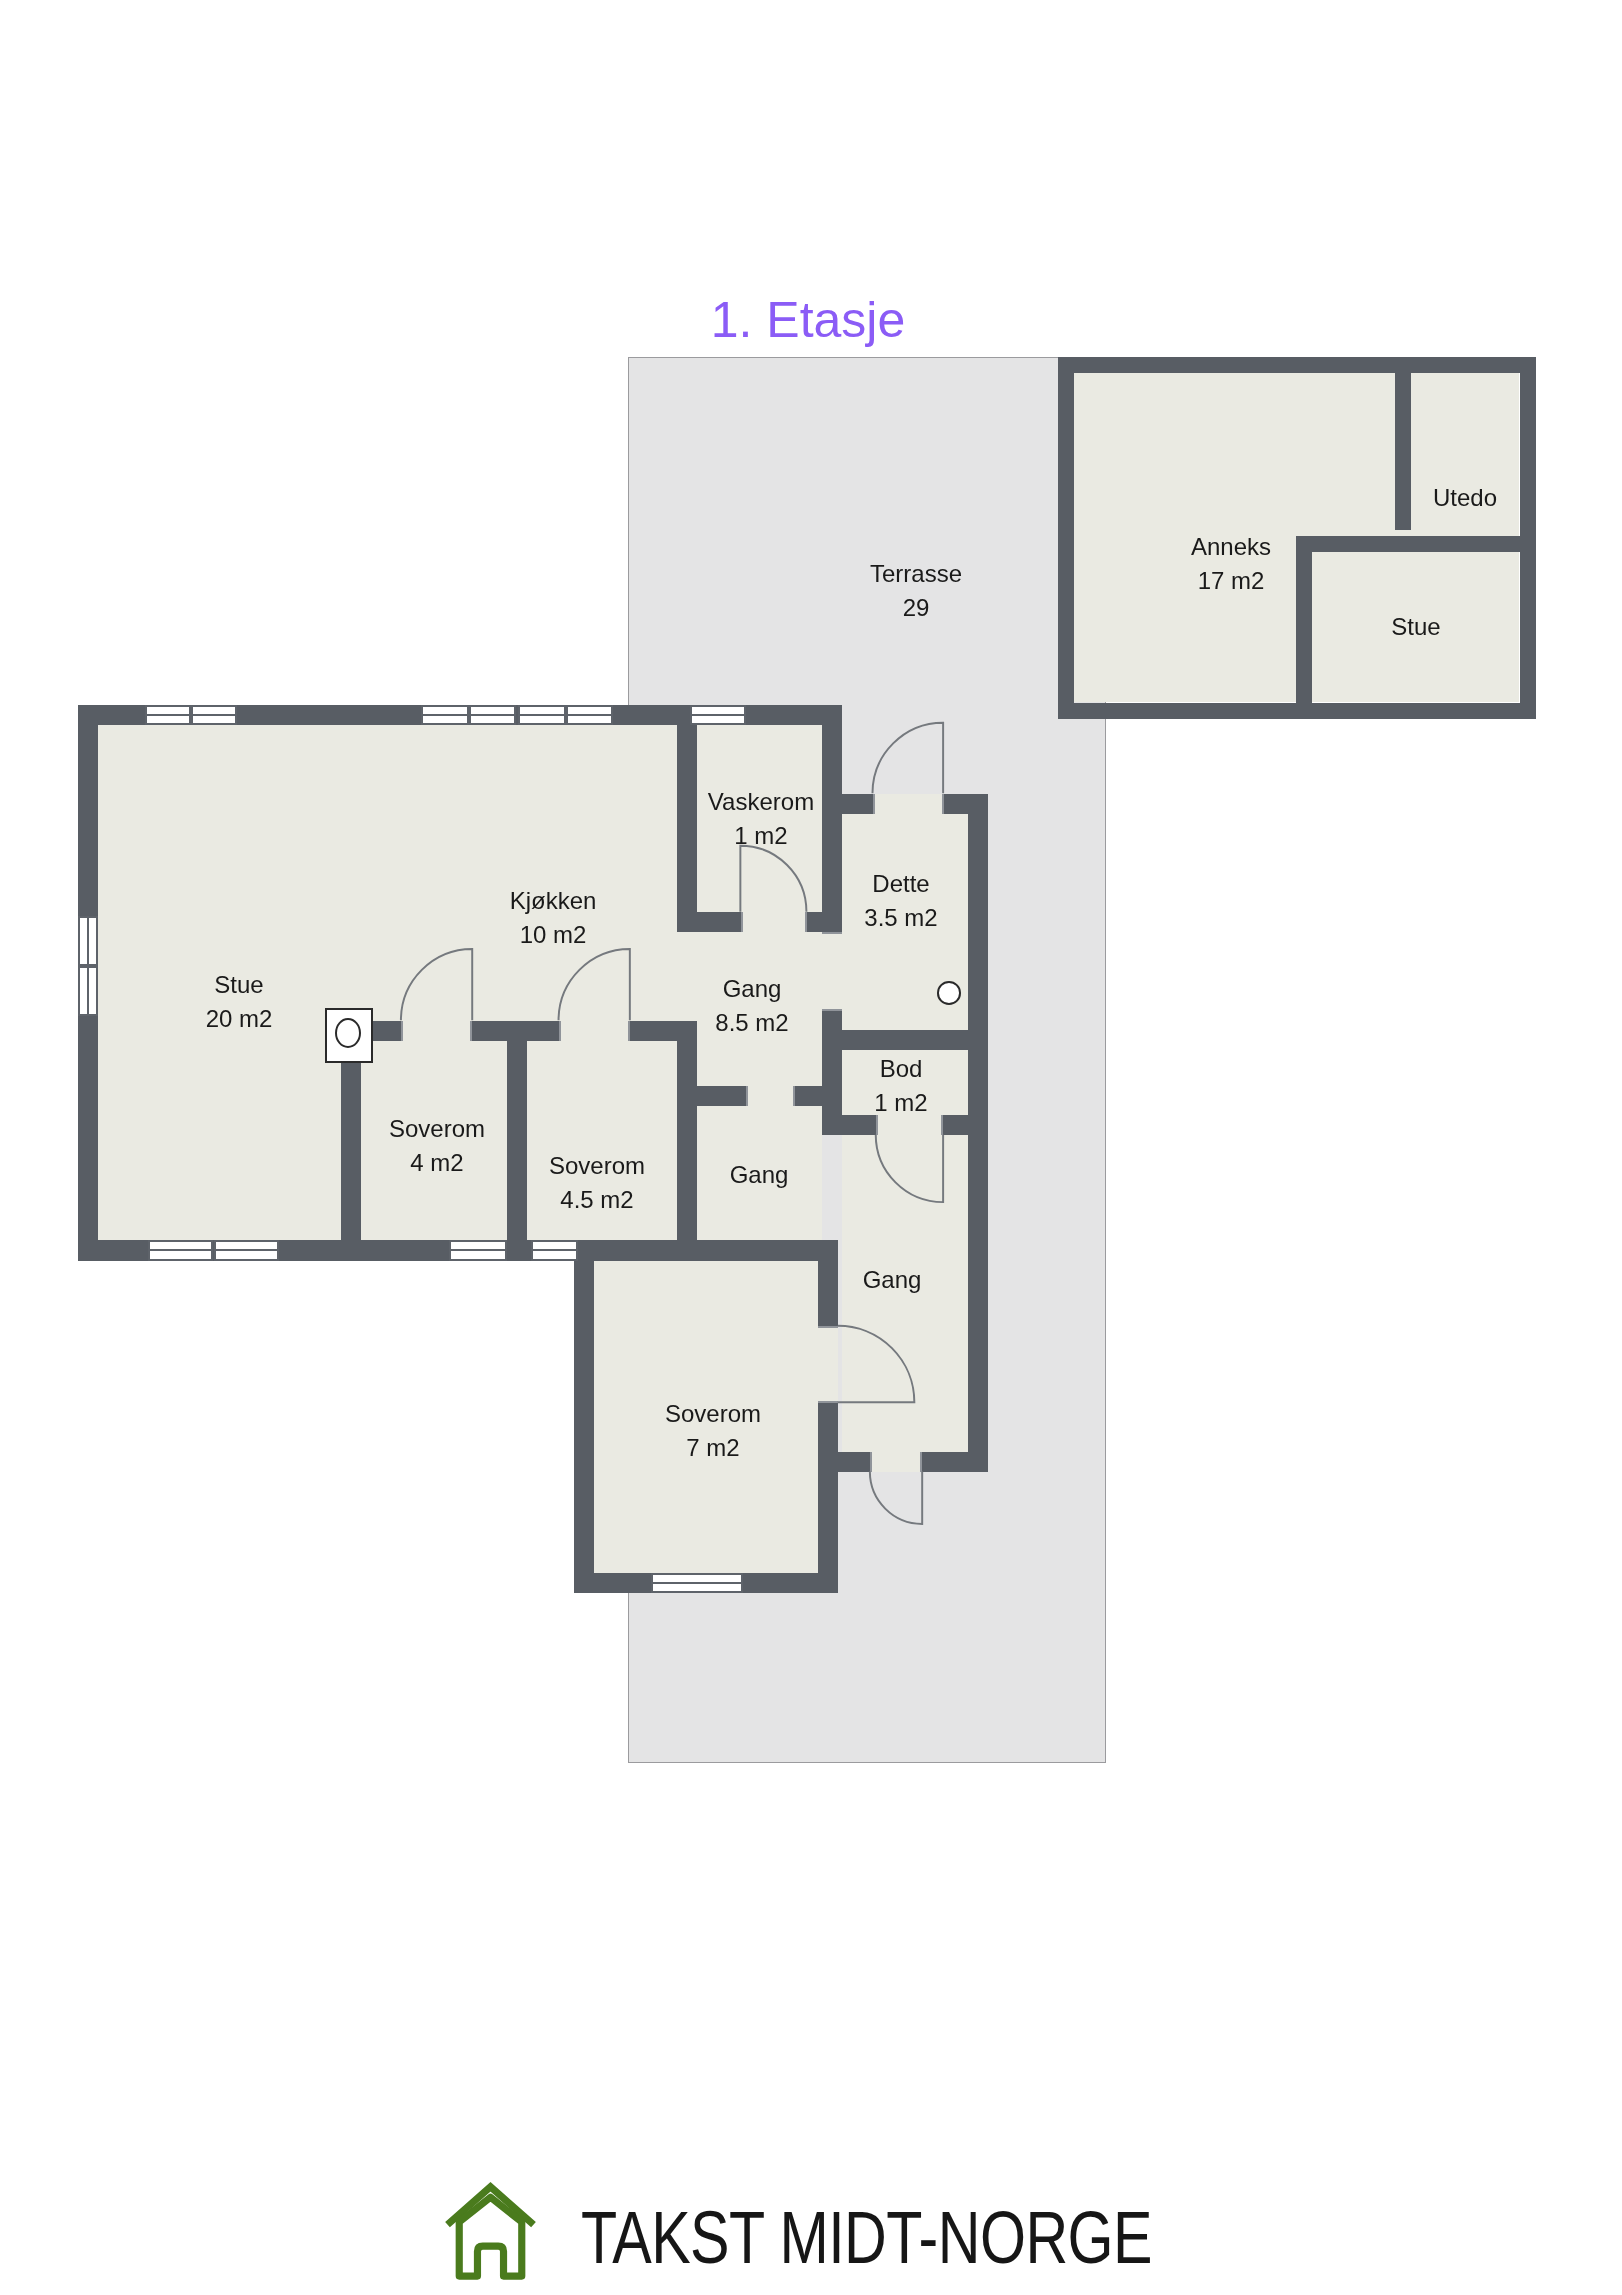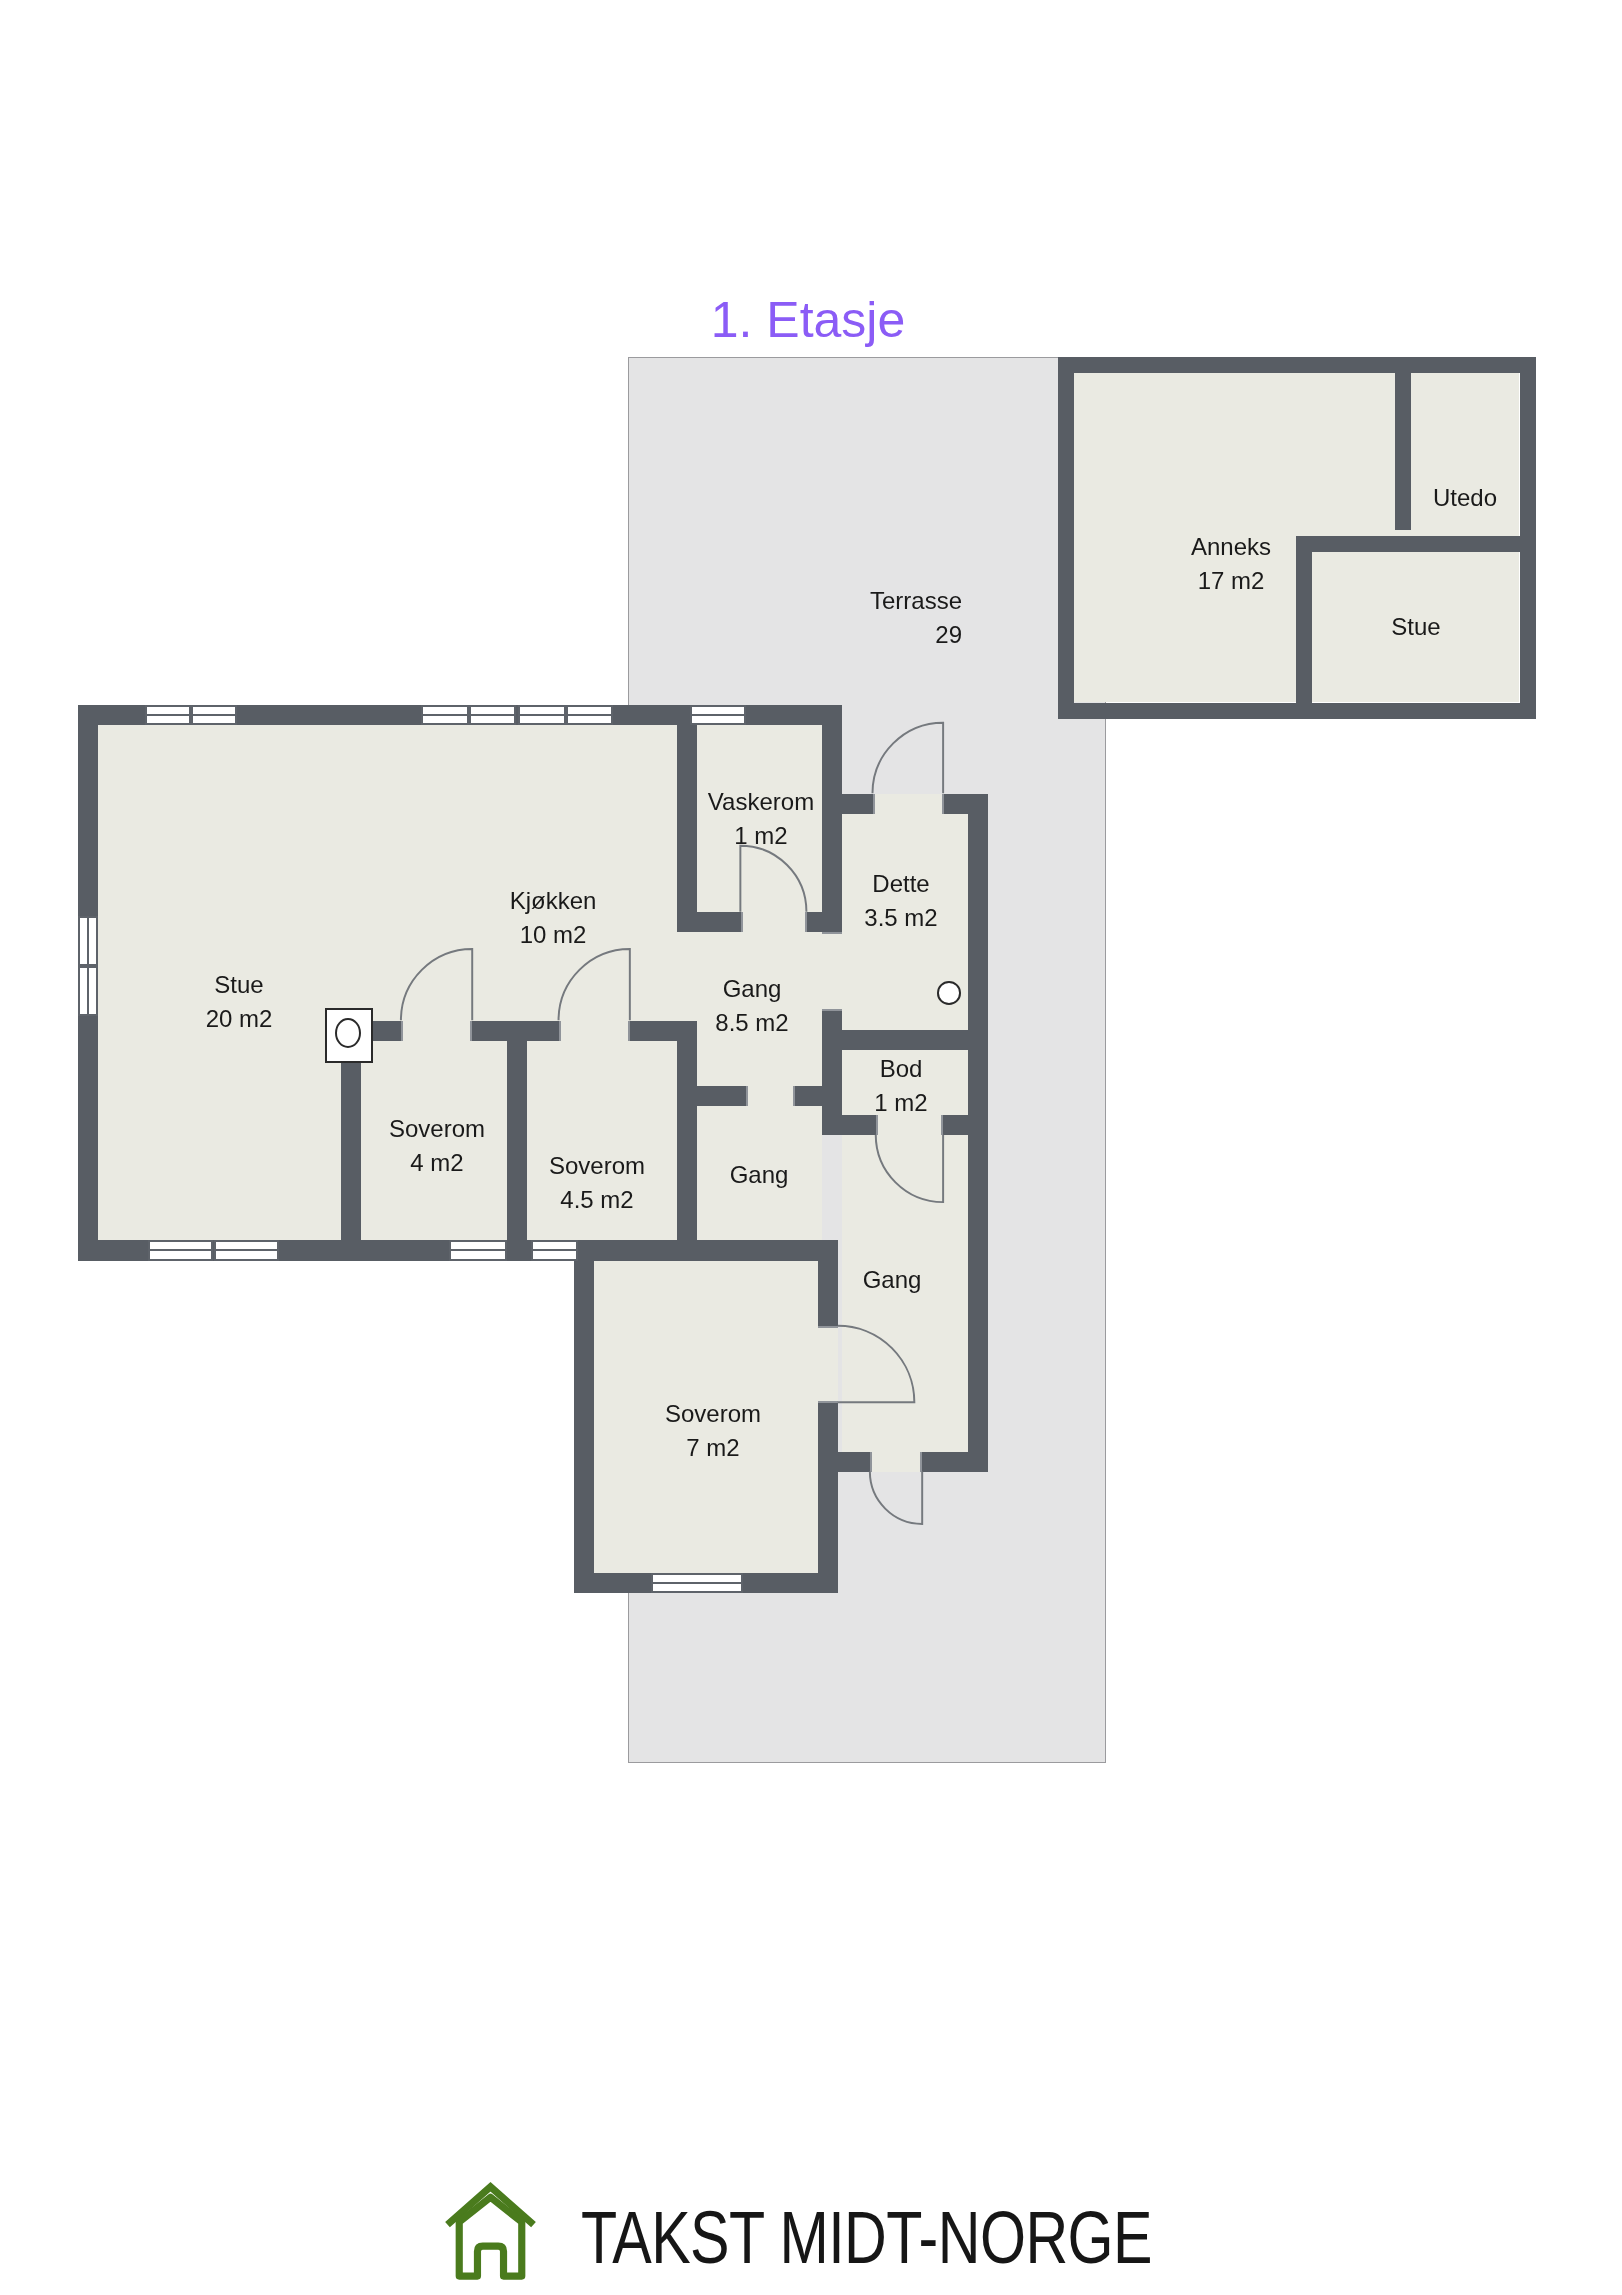--- a/index.html
+++ b/index.html
@@ -120,21 +120,21 @@
     <path d="M 1339 1735 A 103 103 0 0 0 1442 1838 L 1442 1735" fill="none" stroke="#75797e" stroke-width="3"></path>
     <path d="M 1281 2027 A 117 117 0 0 1 1398 2144 L 1281 2144" fill="none" stroke="#75797e" stroke-width="3"></path>
     <path d="M 1330 2250 A 80 80 0 0 0 1410 2330 L 1410 2250" fill="none" stroke="#75797e" stroke-width="3"></path>
   </svg>
 
   <div class="fireplace">
     <div class="fp-circle"></div>
   </div>
   <div class="lamp"></div>
 
-  <div class="rlabel" style="left:916px;top:584px;text-align:right;">
+  <div class="rlabel" style="left:916px;top:557px;">
     <div>Terrasse</div>
     <div>29</div>
   </div>
   <div class="rlabel" style="left:1231px;top:530px;">
     <div>Anneks</div>
     <div>17 m2</div>
   </div>
   <div class="rlabel" style="left:1465px;top:437px;margin-top:44px;">
     <div>Utedo</div>
   </div>

